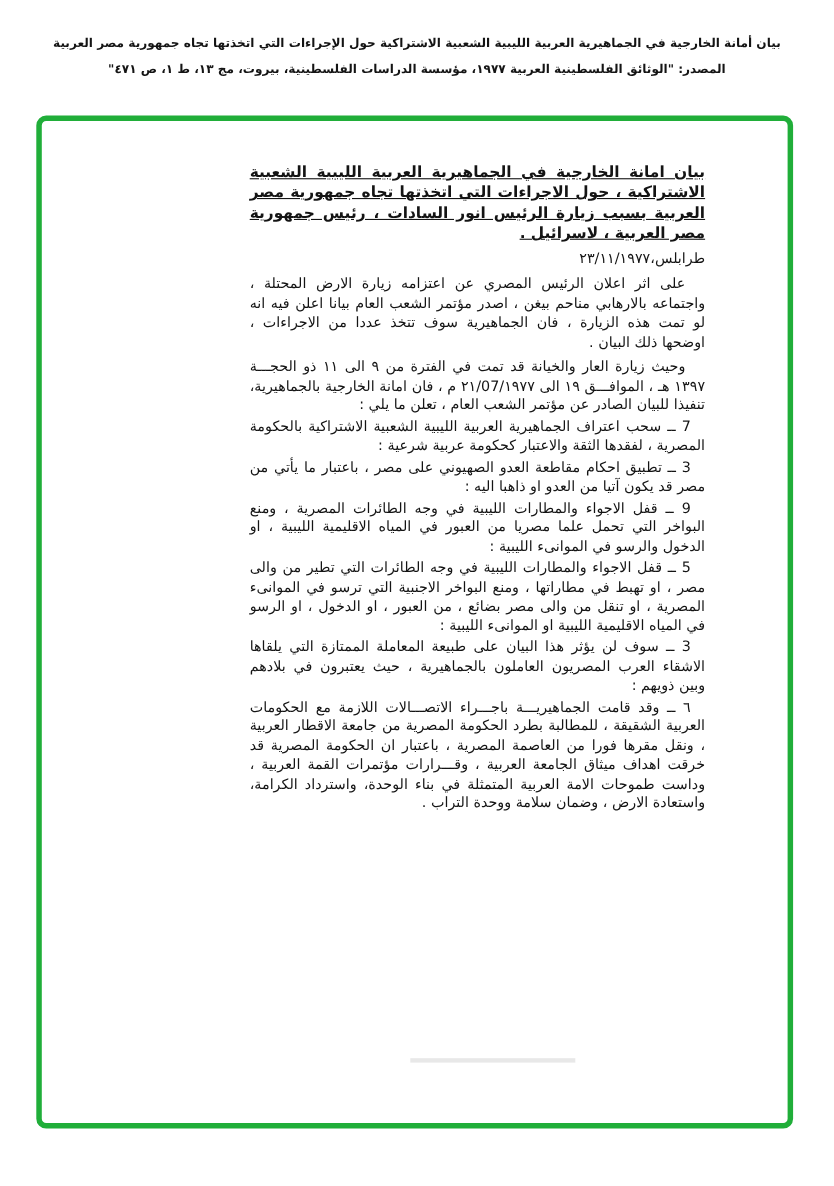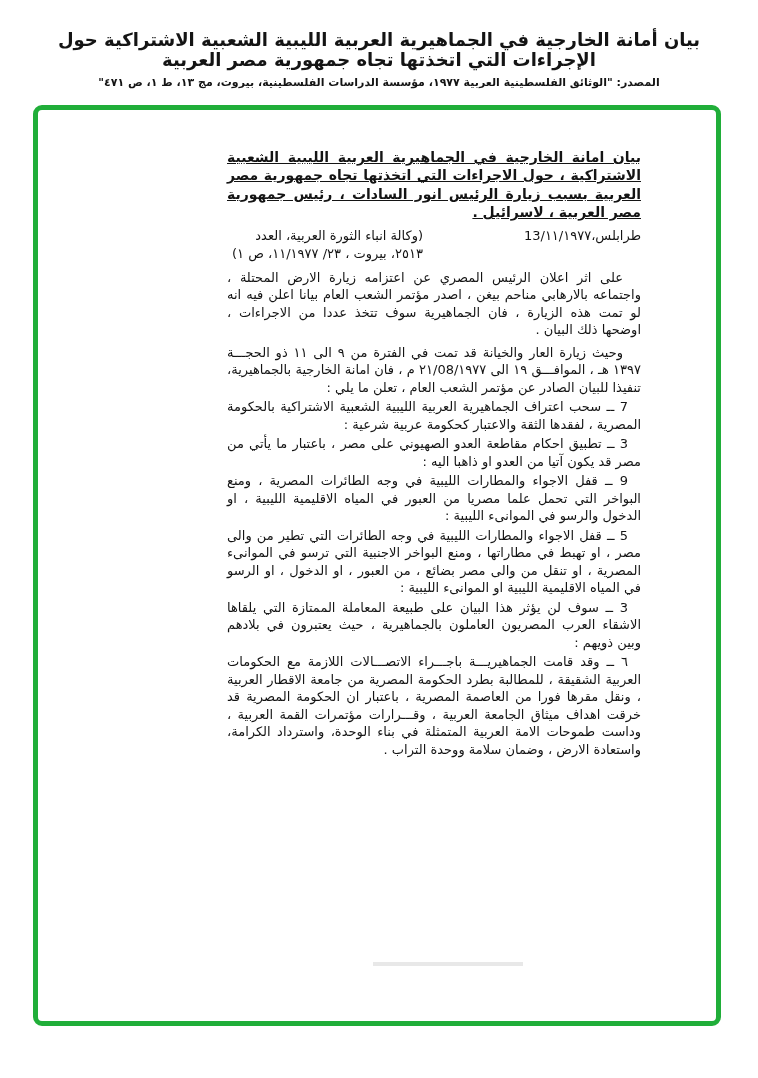--- a/index.html
+++ b/index.html
@@ -20,21 +20,21 @@
   .page-header {
     position: absolute;
     top: 30px;
     left: 0;
     width: 758px;
     text-align: center;
     direction: rtl;
   }
   .page-header .hdr-title {
     font-weight: bold;
-    font-size: 18px;
+    font-size: 11px;
     line-height: 20px;
     padding: 0 36px;
     letter-spacing: 0;
   }
   .page-header .hdr-source {
     font-weight: bold;
     font-size: 11px;
     line-height: 16px;
     margin-top: 5px;
   }
@@ -120,27 +120,26 @@
   <div class="hdr-source">المصدر:  "الوثائق الفلسطينية العربية ١٩٧٧، مؤسسة الدراسات الفلسطينية، بيروت، مج ١٣، ط ١، ص ٤٧١"</div>
 </div>
 
 <div class="doc-frame" style="border-color: rgb(32, 174, 57);"></div>
 
 <div class="text-column">
 
   <div class="doc-title">بيان امانة الخارجية في الجماهيرية العربية الليبية الشعبية الاشتراكية ، حول الاجراءات التي اتخذتها تجاه جمهورية مصر العربية بسبب زيارة الرئيس انور السادات ، رئيس جمهورية مصر العربية ، لاسرائيل .</div>
 
   <div class="dateline">
-    <span class="city-date">طرابلس،13/١١/١٩٧٧</span>
-    <span class="citation">(وكالة انباء الثورة العربية، العدد ٢٥١٣، بيروت ، ٢٣/ ١١/١٩٧٧، ص ١)</span>
+    <span class="city-date">طرابلس،٢٣/١١/١٩٧٧</span>
   </div>
 
   <div class="para">على اثر اعلان الرئيس المصري عن اعتزامه زيارة الارض المحتلة ، واجتماعه بالارهابي مناحم بيغن ، اصدر مؤتمر الشعب العام بيانا اعلن فيه انه لو تمت هذه الزيارة ، فان الجماهيرية سوف تتخذ عددا من الاجراءات ، اوضحها ذلك البيان .</div>
 
-  <div class="para">وحيث زيارة العار والخيانة قد تمت في الفترة من ٩ الى ١١ ذو الحجـــة ١٣٩٧ هـ ، الموافـــق ١٩ الى ٢١/08/١٩٧٧ م ، فان امانة الخارجية بالجماهيرية، تنفيذا للبيان الصادر عن مؤتمر الشعب العام ، تعلن ما يلي :</div>
+  <div class="para">وحيث زيارة العار والخيانة قد تمت في الفترة من ٩ الى ١١ ذو الحجـــة ١٣٩٧ هـ ، الموافـــق ١٩ الى ٢١/07/١٩٧٧ م ، فان امانة الخارجية بالجماهيرية، تنفيذا للبيان الصادر عن مؤتمر الشعب العام ، تعلن ما يلي :</div>
 
   <div class="list-item">7 ــ سحب اعتراف الجماهيرية العربية الليبية الشعبية الاشتراكية بالحكومة المصرية ، لفقدها الثقة والاعتبار كحكومة عربية شرعية :</div>
 
   <div class="list-item">3 ــ تطبيق احكام مقاطعة العدو الصهيوني على مصر ، باعتبار ما يأتي من مصر قد يكون آتيا من العدو او ذاهبا اليه :</div>
 
   <div class="list-item">9 ــ قفل الاجواء والمطارات الليبية في وجه الطائرات المصرية ، ومنع البواخر التي تحمل علما مصريا من العبور في المياه الاقليمية الليبية ، او الدخول والرسو في الموانىء الليبية :</div>
 
   <div class="list-item">5 ــ قفل الاجواء والمطارات الليبية في وجه الطائرات التي تطير من والى مصر ، او تهبط في مطاراتها ، ومنع البواخر الاجنبية التي ترسو في الموانىء المصرية ، او تنقل من والى مصر بضائع ، من العبور ، او الدخول ، او الرسو في المياه الاقليمية الليبية او الموانىء الليبية :</div>
 
   <div class="list-item">3 ــ سوف لن يؤثر هذا البيان على طبيعة المعاملة الممتازة التي يلقاها الاشقاء العرب المصريون العاملون بالجماهيرية ، حيث يعتبرون في بلادهم وبين ذويهم :</div>

